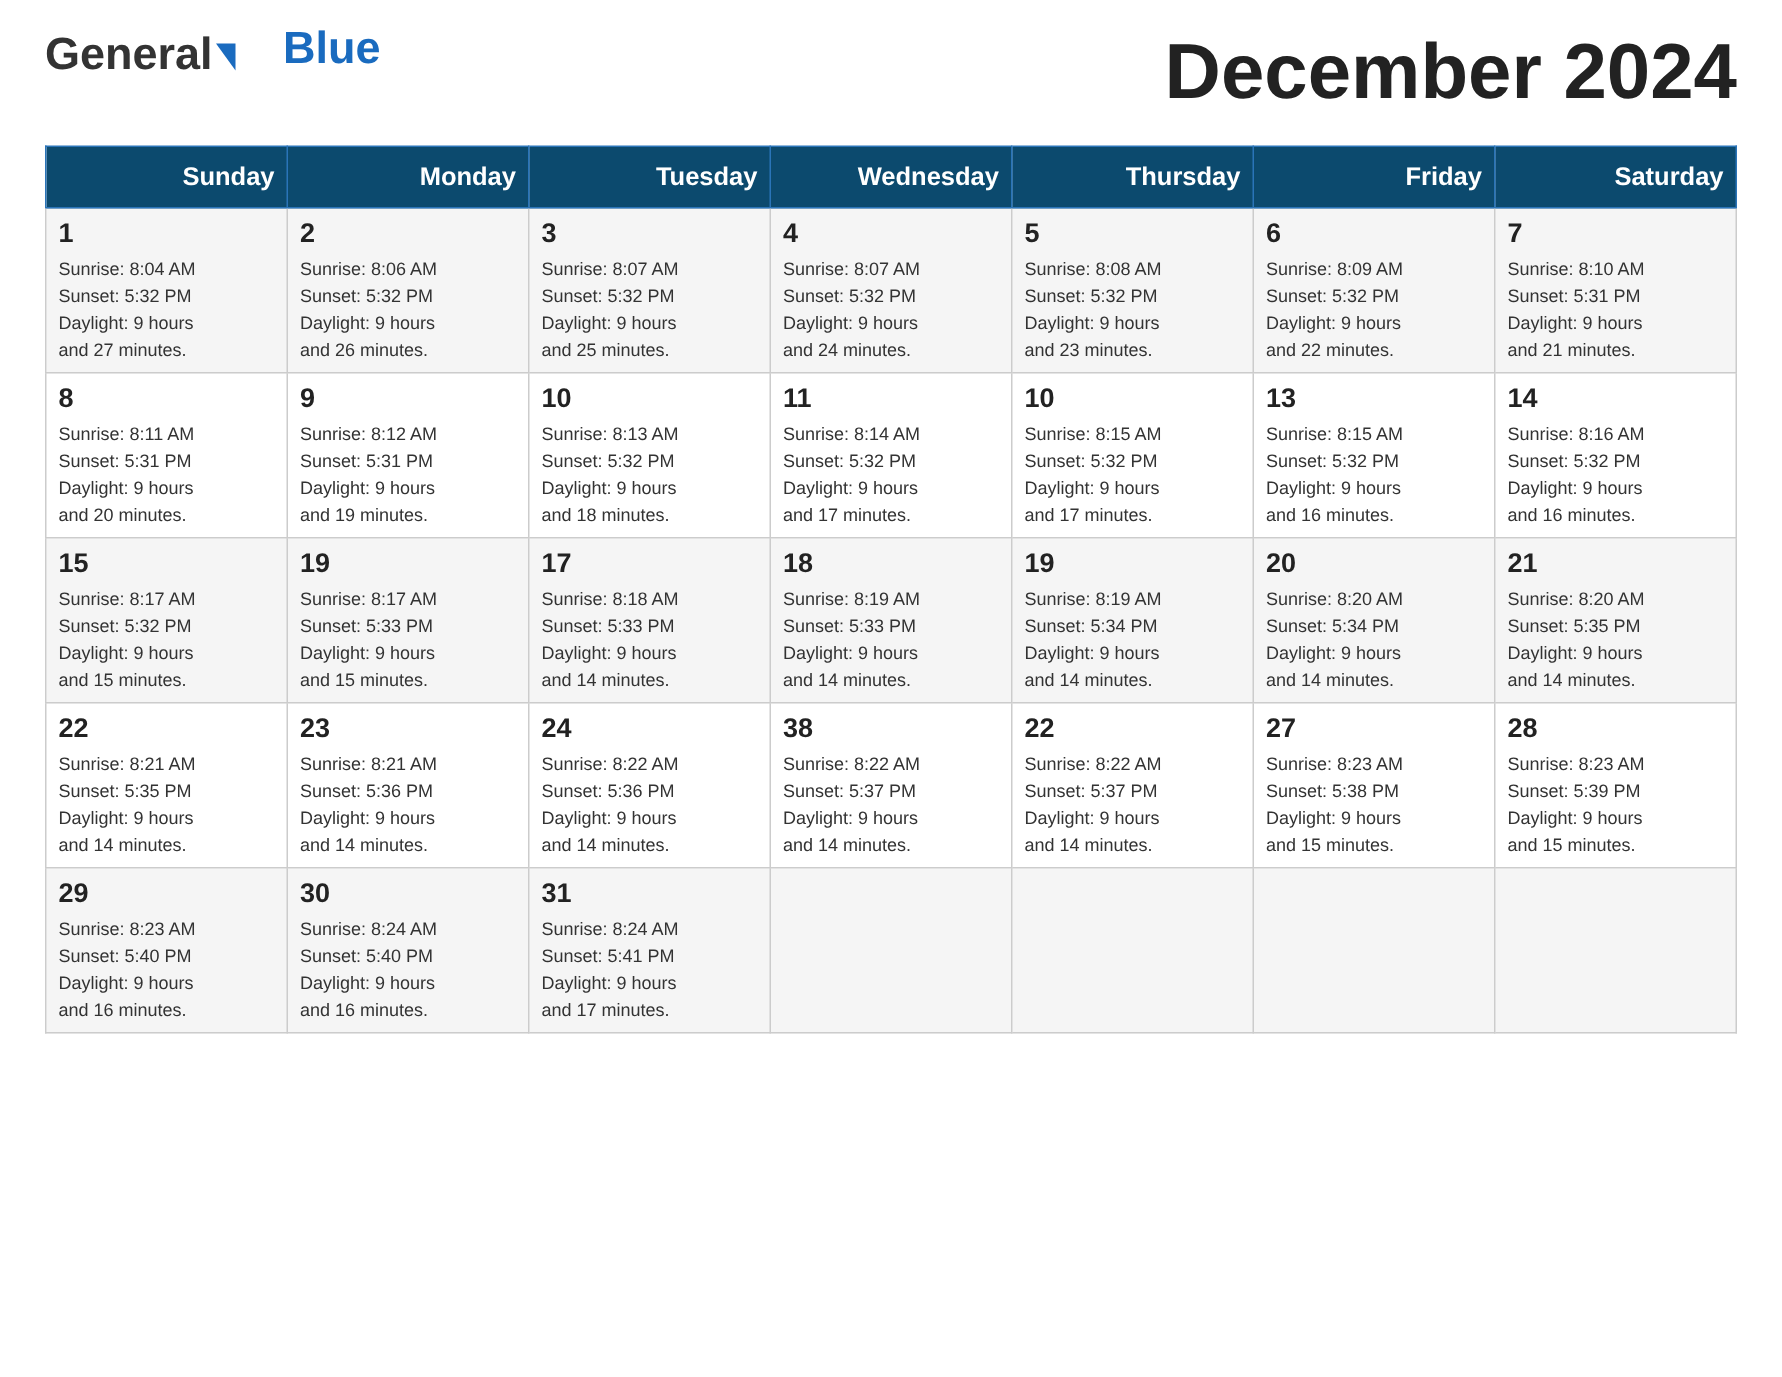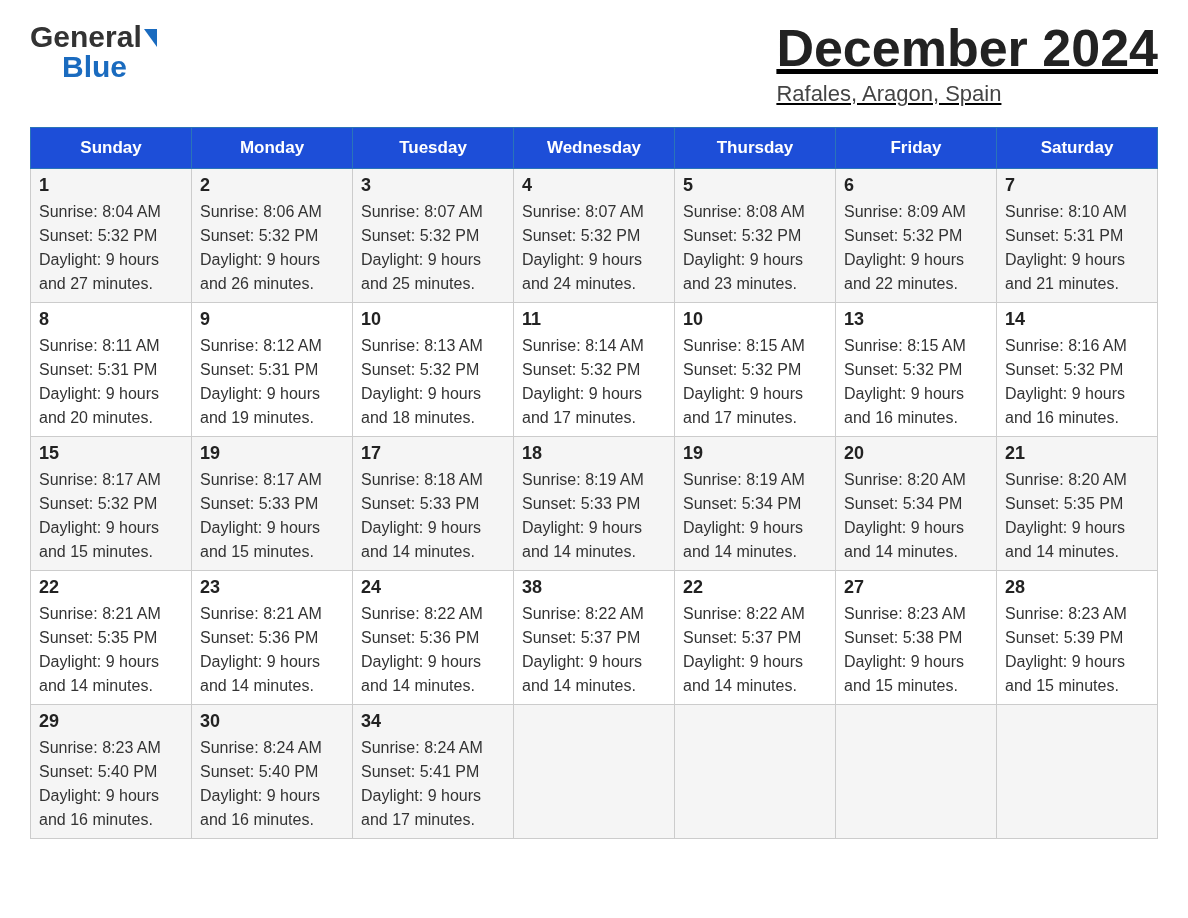--- a/index.html
+++ b/index.html
@@ -11,50 +11,49 @@
       padding: 20px 30px;
     }
     .header {
       display: flex;
       justify-content: space-between;
       align-items: flex-start;
       margin-bottom: 20px;
     }
     .logo-container {
       display: flex;
-      flex-direction: column;
+      flex-direction: row;
       align-items: flex-start;
     }
     .title-section {
-      text-align: left;
-      text-decoration: underline;
+      text-align: center;
     }
     .month-title {
       font-size: 52px;
       font-weight: bold;
       color: #222;
       line-height: 1.1;
     }
     .location-title {
       font-size: 22px;
       color: #444;
       margin-top: 4px;
     }
     .calendar {
       width: 100%;
       border-collapse: collapse;
       border: 1px solid #aaa;
     }
     .calendar th {
-      background-color: #1d4ed8;
+      background-color: #0c4a6e;
       color: #fff;
       font-size: 17px;
       font-weight: bold;
       padding: 10px 8px;
-      text-align: center;
+      text-align: right;
       border: 1px solid #2a74b8;
     }
     .calendar td {
       border: 1px solid #ccc;
       vertical-align: top;
       padding: 6px 8px;
       width: calc(100% / 7);
       min-height: 90px;
     }
     .calendar tr:nth-child(odd) td {
@@ -64,21 +63,21 @@
       background-color: #ffffff;
     }
     .day-number {
       font-size: 18px;
       font-weight: bold;
       color: #222;
       display: block;
       margin-bottom: 4px;
     }
     .day-info {
-      font-size: 16px;
+      font-size: 12px;
       color: #333;
       line-height: 1.5;
     }
     .empty-cell {
       background-color: #f5f5f5;
     }
     
     .logo-row {
       display: flex;
       align-items: center;
@@ -106,21 +105,20 @@
     <div class="logo-row">
       <span class="logo-general">General</span>
       <span style="display:inline-block;width:0;height:0;border-left:13px solid transparent;border-right:0;border-top:18px solid #1a6bbf;margin-left:2px;margin-bottom:-1px;"></span>
     </div>
     <div>
       <span class="logo-blue-line">Blue</span>
     </div>
   </div>
   <div class="title-section">
     <div class="month-title">December 2024</div>
-    <div class="location-title">Rafales, Aragon, Spain</div>
   </div>
 </div>
 
 <table class="calendar">
   <thead>
     <tr>
     <th>Sunday</th>
         <th>Monday</th>
         <th>Tuesday</th>
         <th>Wednesday</th>
@@ -253,21 +251,21 @@
       <tr>
         <td>
           <span class="day-number">29</span>
           <div class="day-info">Sunrise: 8:23 AM<br>Sunset: 5:40 PM<br>Daylight: 9 hours<br>and 16 minutes.</div>
         </td>
         <td>
           <span class="day-number">30</span>
           <div class="day-info">Sunrise: 8:24 AM<br>Sunset: 5:40 PM<br>Daylight: 9 hours<br>and 16 minutes.</div>
         </td>
         <td>
-          <span class="day-number">34</span>
+          <span class="day-number">31</span>
           <div class="day-info">Sunrise: 8:24 AM<br>Sunset: 5:41 PM<br>Daylight: 9 hours<br>and 17 minutes.</div>
         </td>
         <td class="empty-cell"></td>
         <td class="empty-cell"></td>
         <td class="empty-cell"></td>
         <td class="empty-cell"></td>
       </tr>
     </tbody>
 </table>
 

